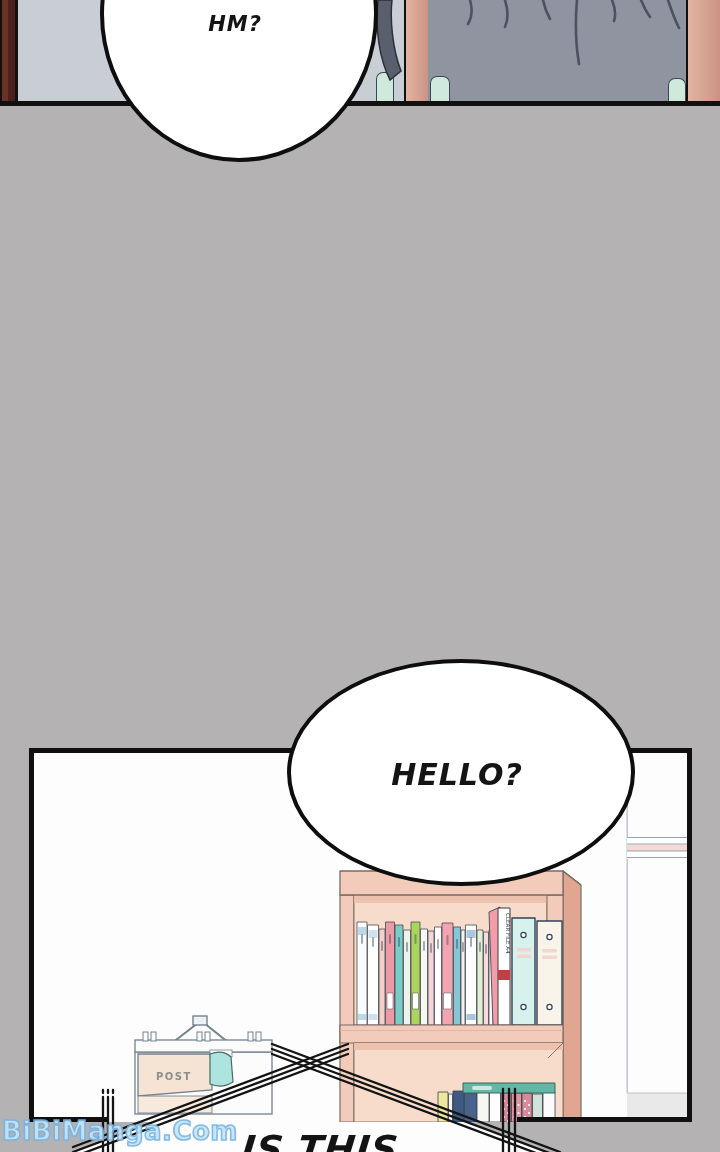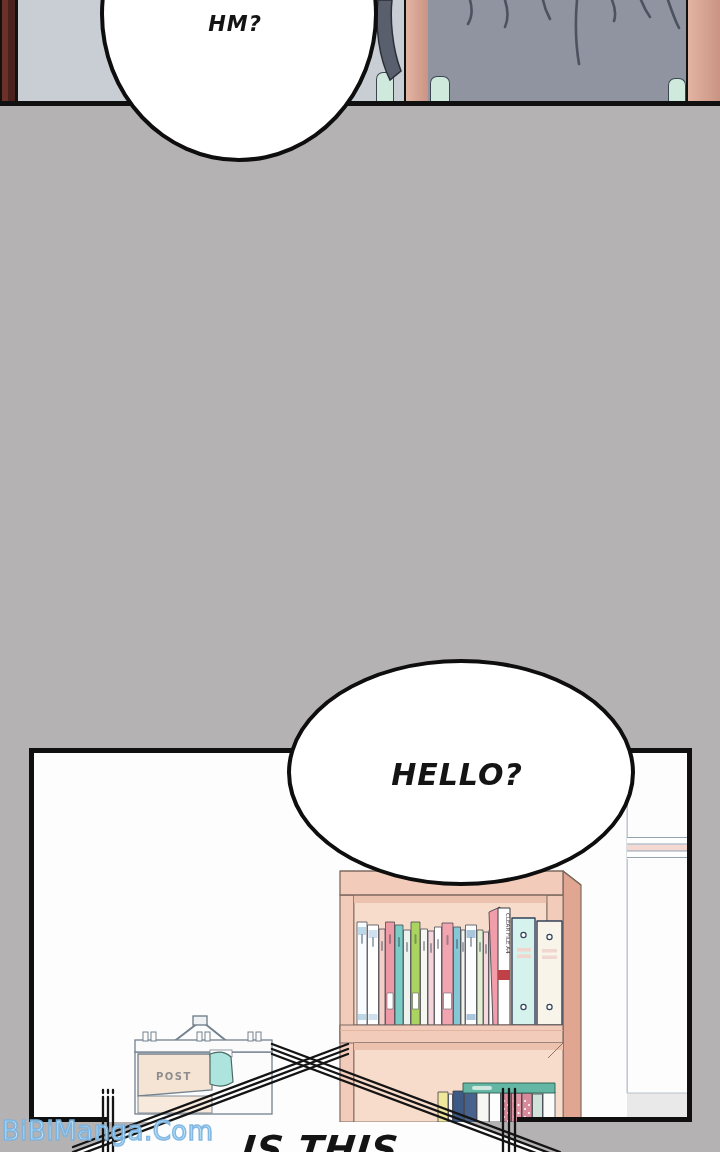--- a/index.html
+++ b/index.html
@@ -26,21 +26,21 @@
   
   .bubble{position:absolute;background:#fff;border:4px solid #0e0e0e;border-radius:50%;z-index:4;}
   .btext{position:absolute;z-index:5;color:#141414;font-weight:bold;font-style:italic;text-align:center;
     letter-spacing:1px;}
   #svg-panel2{left:34px;top:753px;z-index:1;}
   #svg-strands{left:0;top:0;z-index:1;}
   #svg-shout{left:0;top:0;z-index:3;pointer-events:none;}
   #shout-text{left:160px;top:1128px;width:320px;font-size:37px;transform:skewX(-6deg);z-index:5;}
   #hm-text{left:100px;top:12px;width:270px;font-size:21px;}
   #hello-text{left:287px;top:757px;width:340px;font-size:30px;}
-  #watermark{left:2px;top:1116px;z-index:6;font-size:26px;font-weight:normal;
+  #watermark{left:2px;top:1116px;z-index:6;font-size:26px;font-weight:bold;
     color:var(--wm-fill,#c2e6fa);-webkit-text-stroke:1.6px var(--wm-outline,#79b4e2);
     opacity:.92;letter-spacing:0.5px;}
   text{font-family:"DejaVu Sans","Liberation Sans",sans-serif;}
 </style>
 </head>
 <body style="--gutter: #b4b2b2; --panel-bg: #fdfdfd; --line: #101010; --wall: #c9ced5; --door-dark: #4a211d; --door-light: #6b3129; --salmon-light: #e3b4a2; --salmon-dark: #c89181; --hair: #8f94a0; --hair-line: #4d5260; --mint: #cfe9dd; --wood: #f2cbba; --wood-side: #e0a692; --wood-interior: #f7dccb; --wood-shadow: #ecc2af; --wood-outline: #7d6a60; --trim-pink: #f3d9d2; --trim-line: #93a5b1; --floor-gray: #e9e9e9; --seam: #b9c2ca; --binder-cyan: #d6f2ec; --binder-white: #f8f4ea; --binder-edge: #32415a; --flat-book: #63b7a4; --letter-teal: #aee4de; --box-outline: #74828e; --box-flap: #f5e3d3; --post-text: #8e8e8e; --red-band: #c04048; --wm-fill: #c2e6fa; --wm-outline: #79b4e2;">
 
 <div class="abs" id="panel-top">
   <div class="abs" id="door"></div>
   <div class="abs mint" style="left:376px;top:72px;width:16px;height:29px;"></div>

